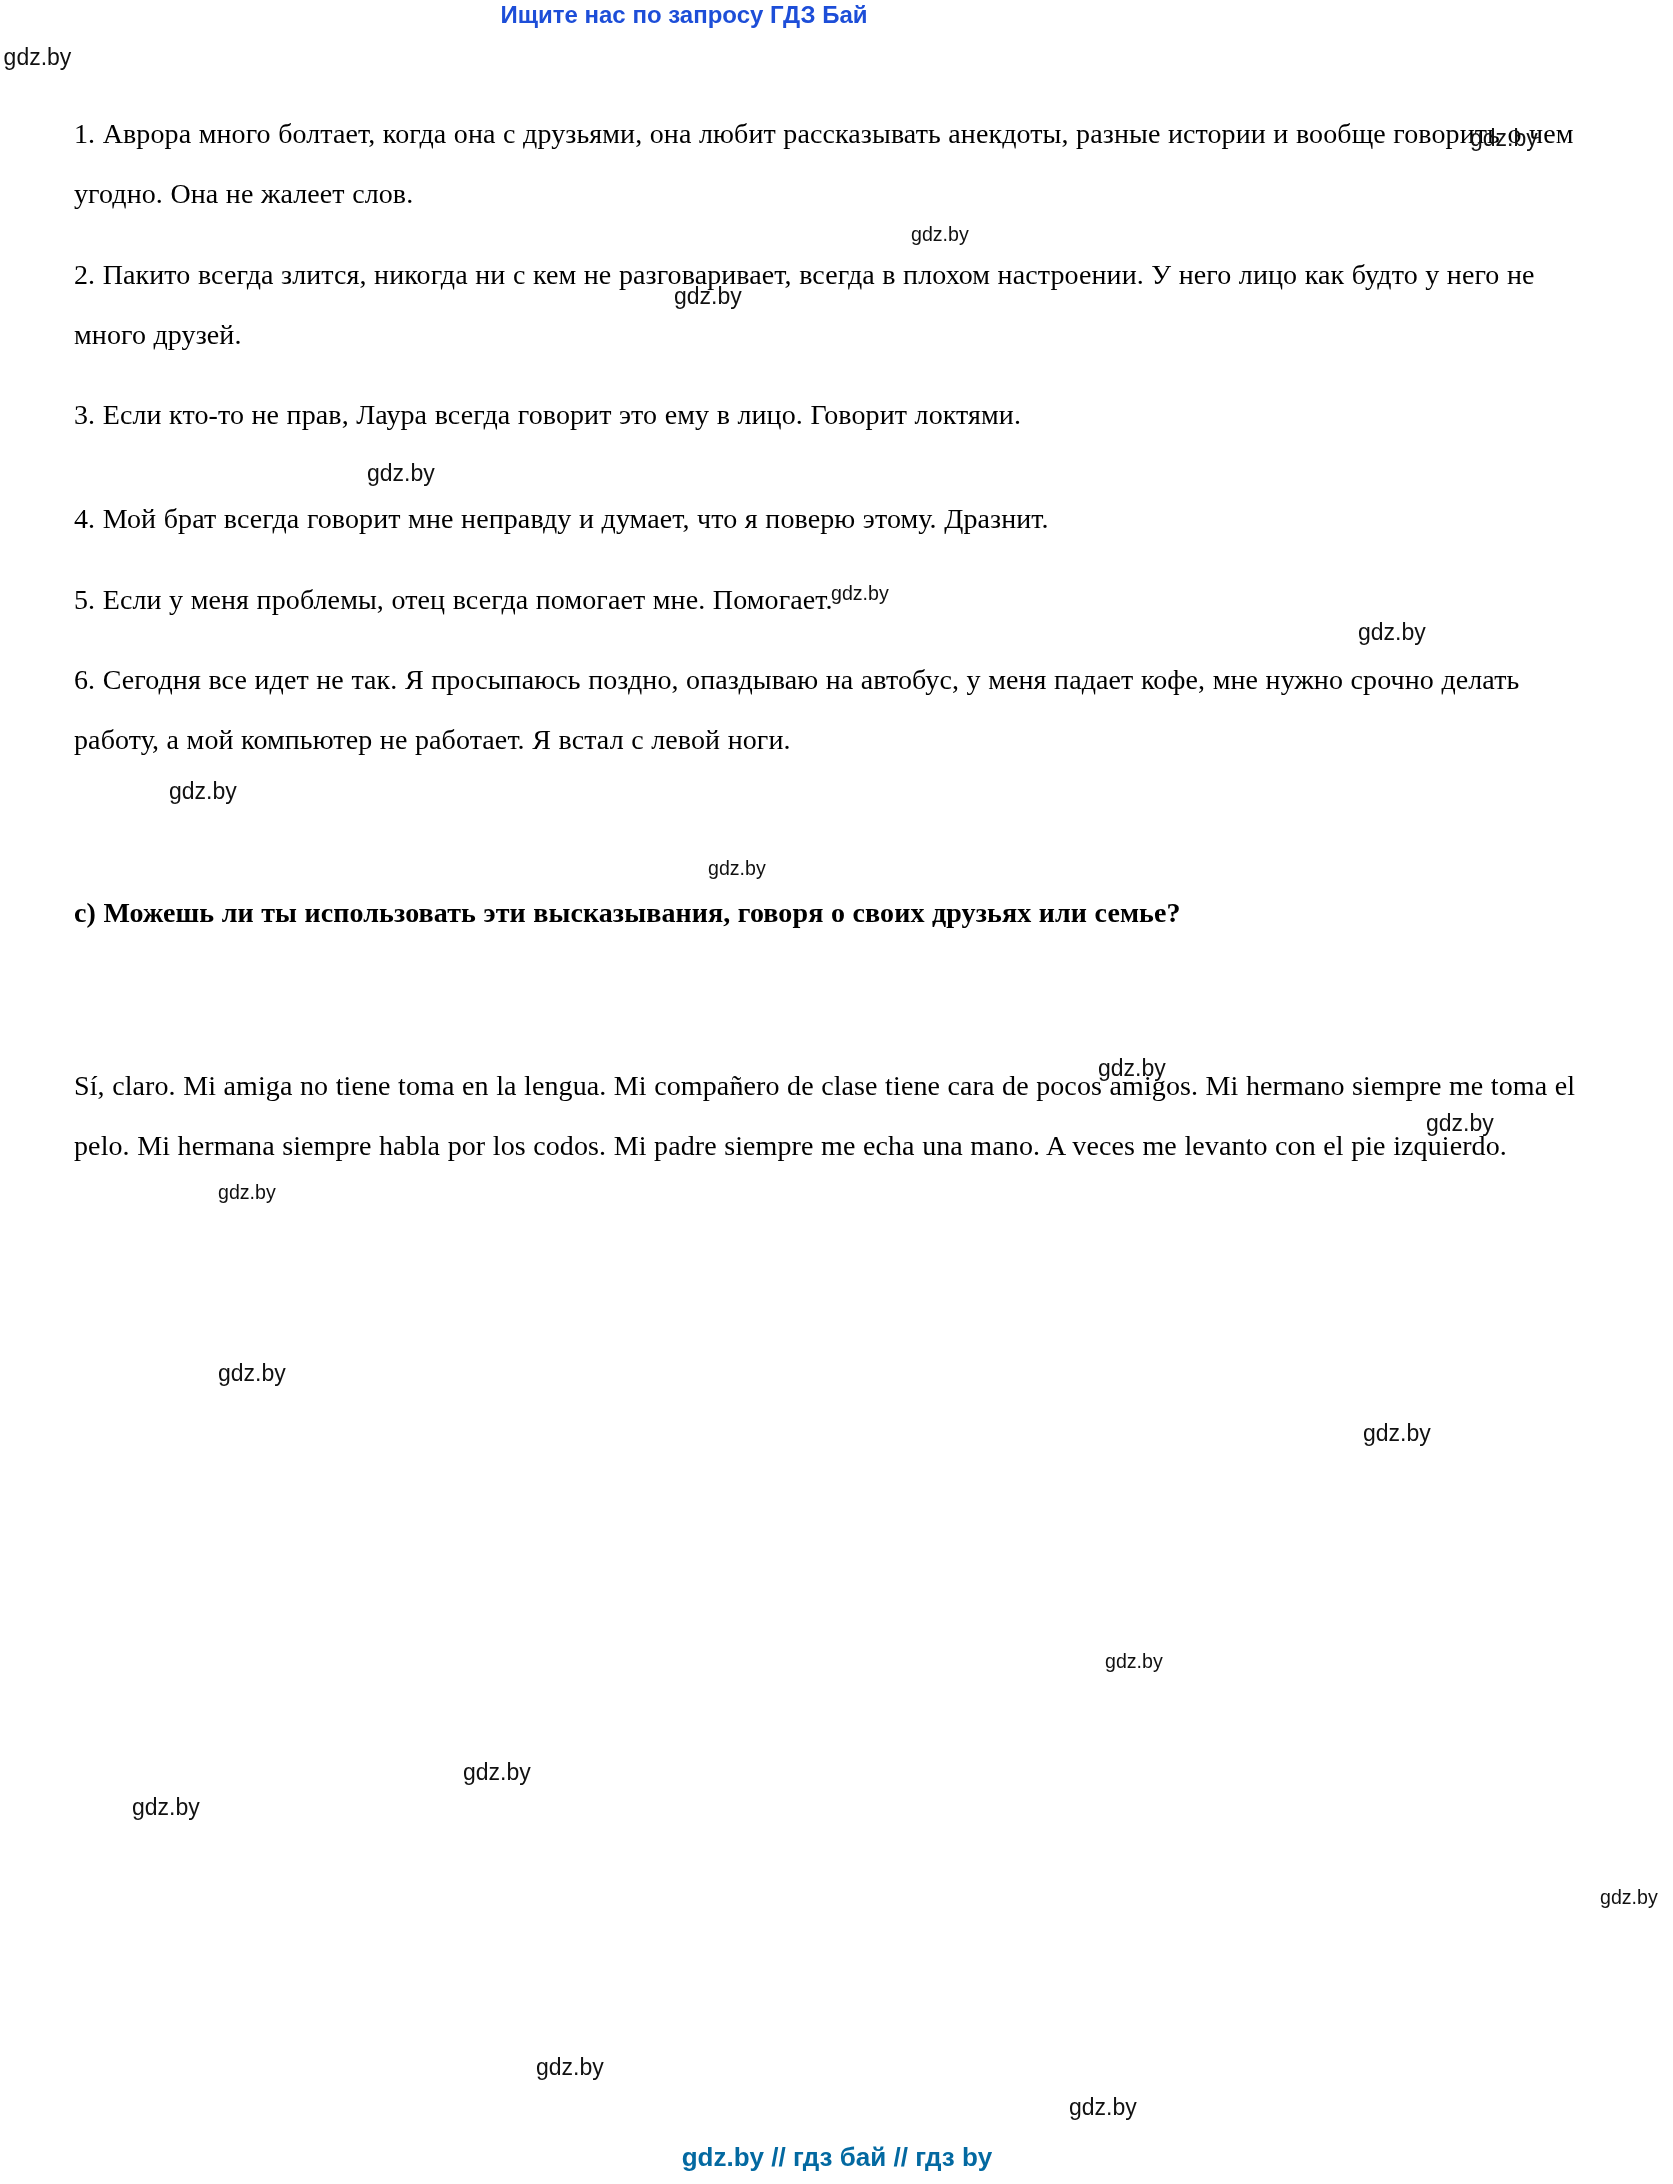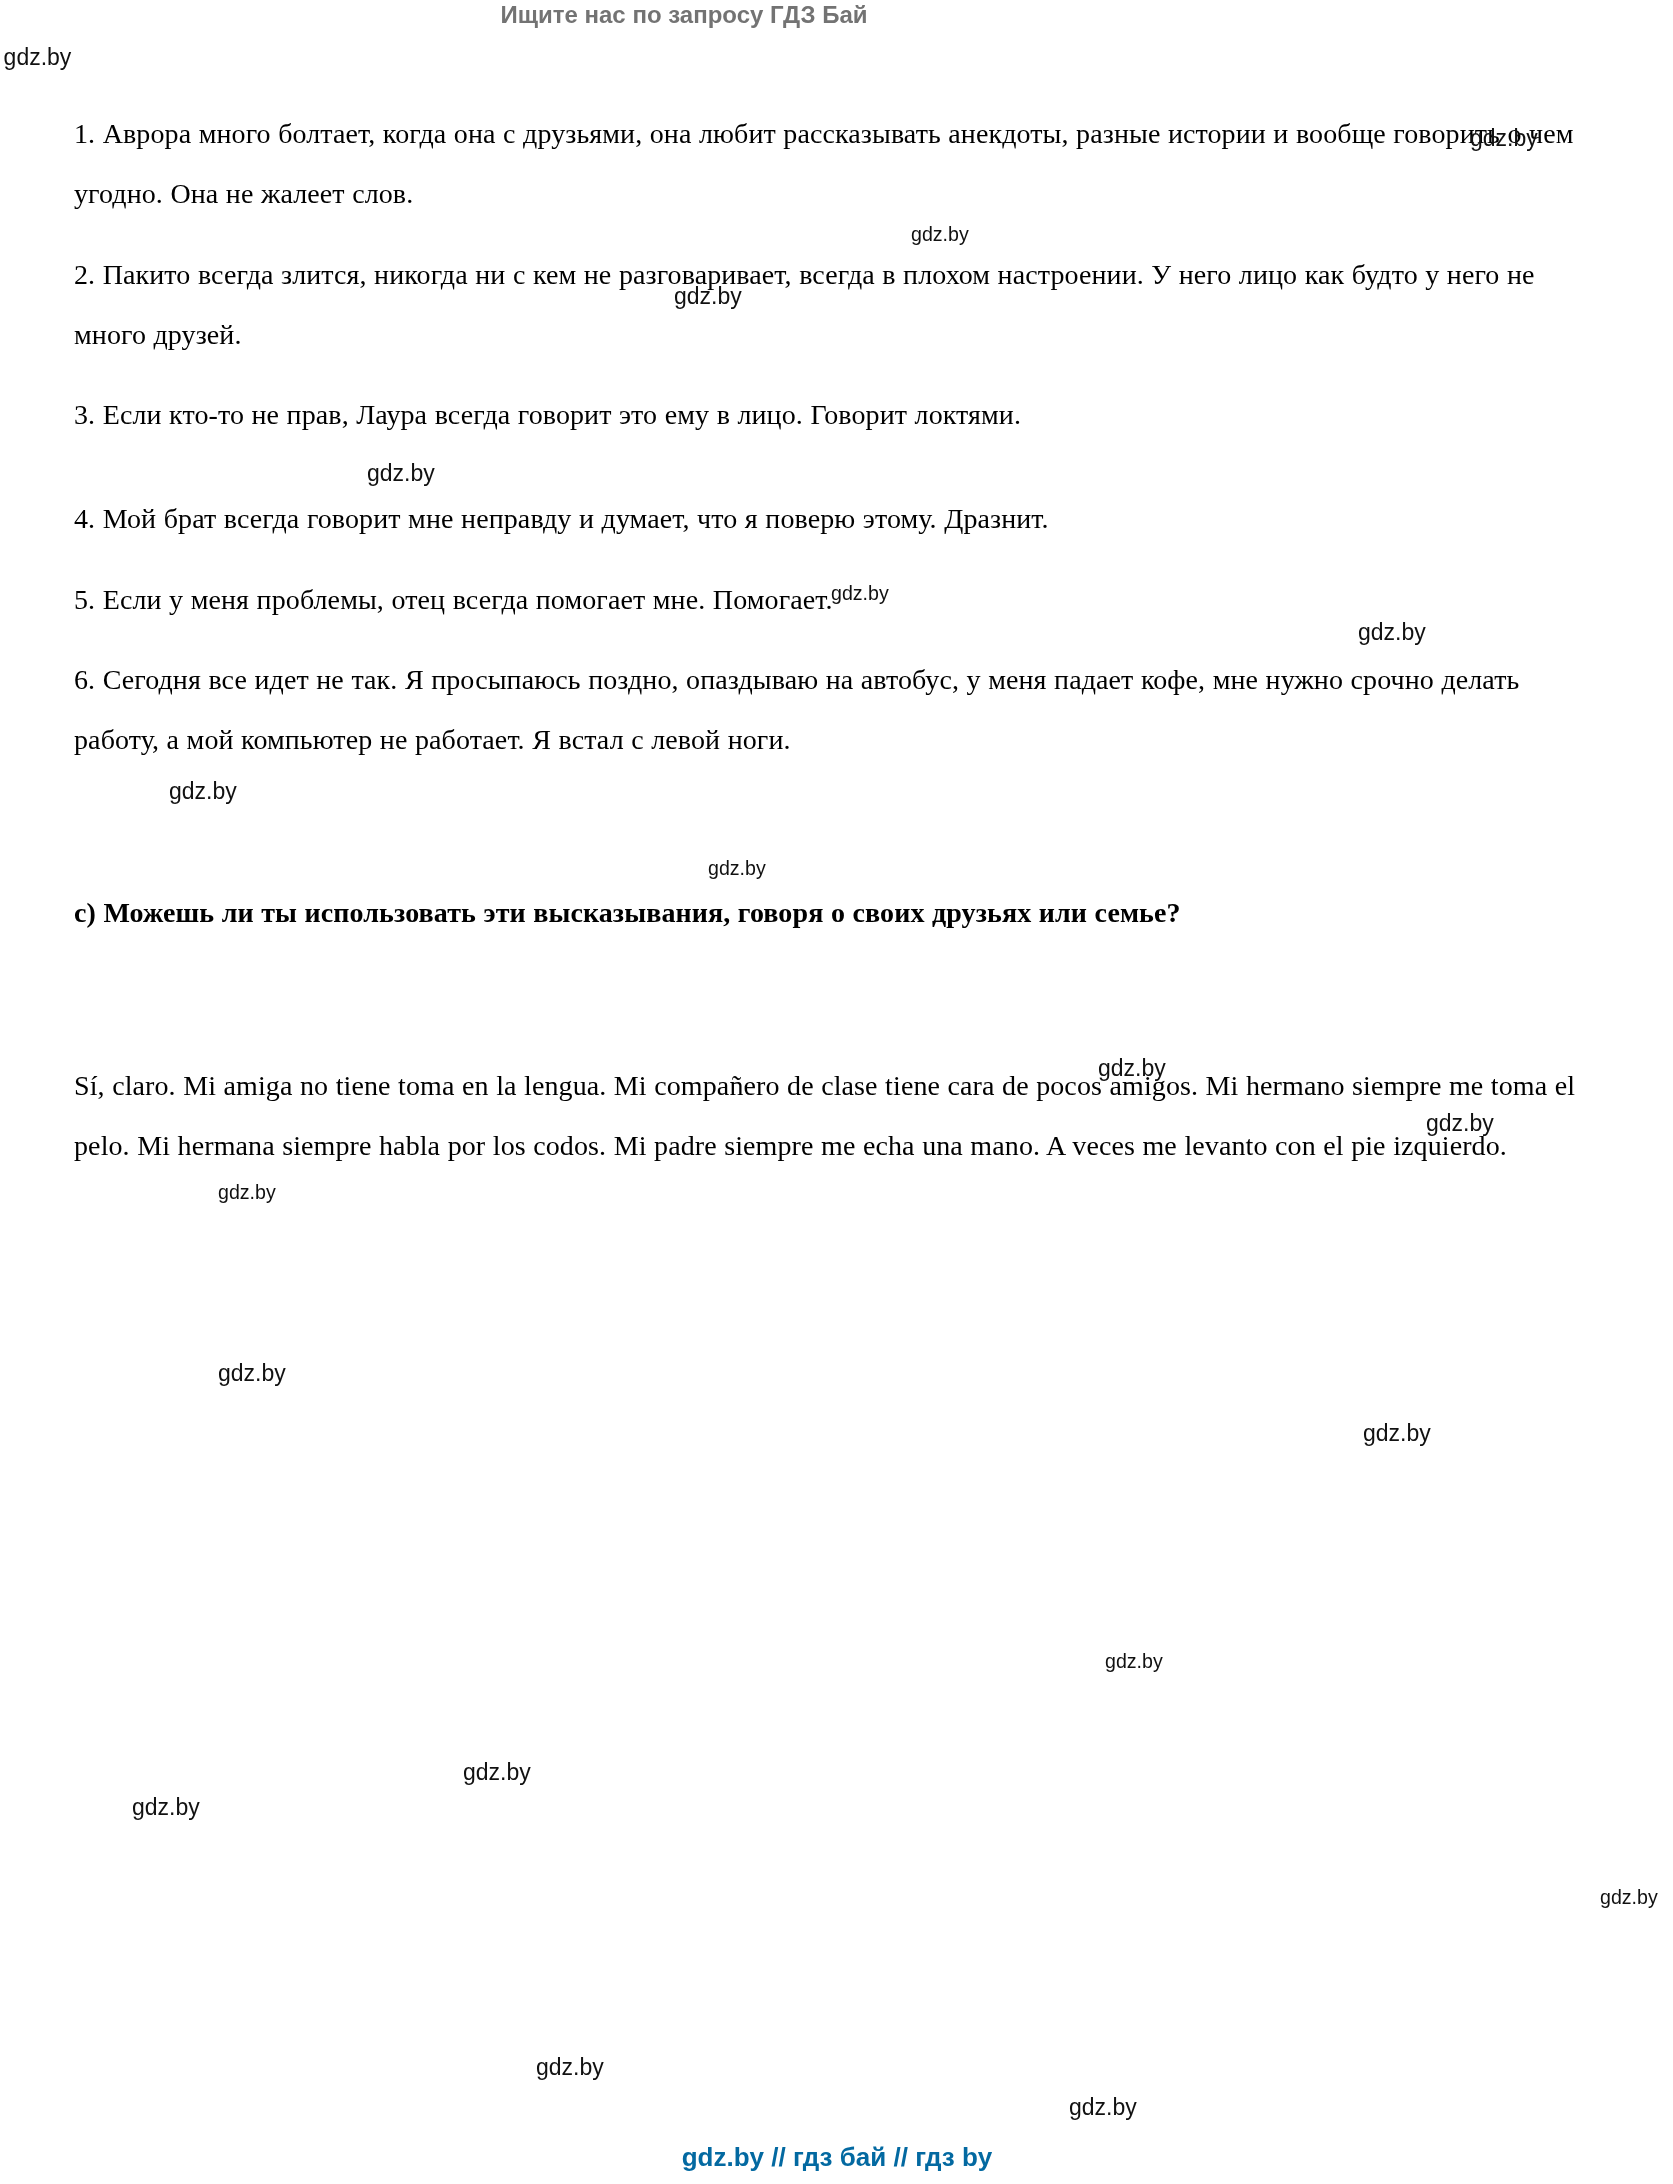--- a/index.html
+++ b/index.html
@@ -23,21 +23,21 @@
   #site-banner {
     position: absolute;
     top: 0;
     left: 0;
     width: 1368px;
     text-align: center;
     font-family: "Liberation Sans", "DejaVu Sans", sans-serif;
     font-weight: bold;
     font-size: 24px;
     line-height: 30px;
-    color: #737373;
+    color: #1d4ed8;
     white-space: nowrap;
   }
 
   
   #content {
     position: absolute;
     left: 70px;
     top: 100px;
     width: 1542px;
   }

